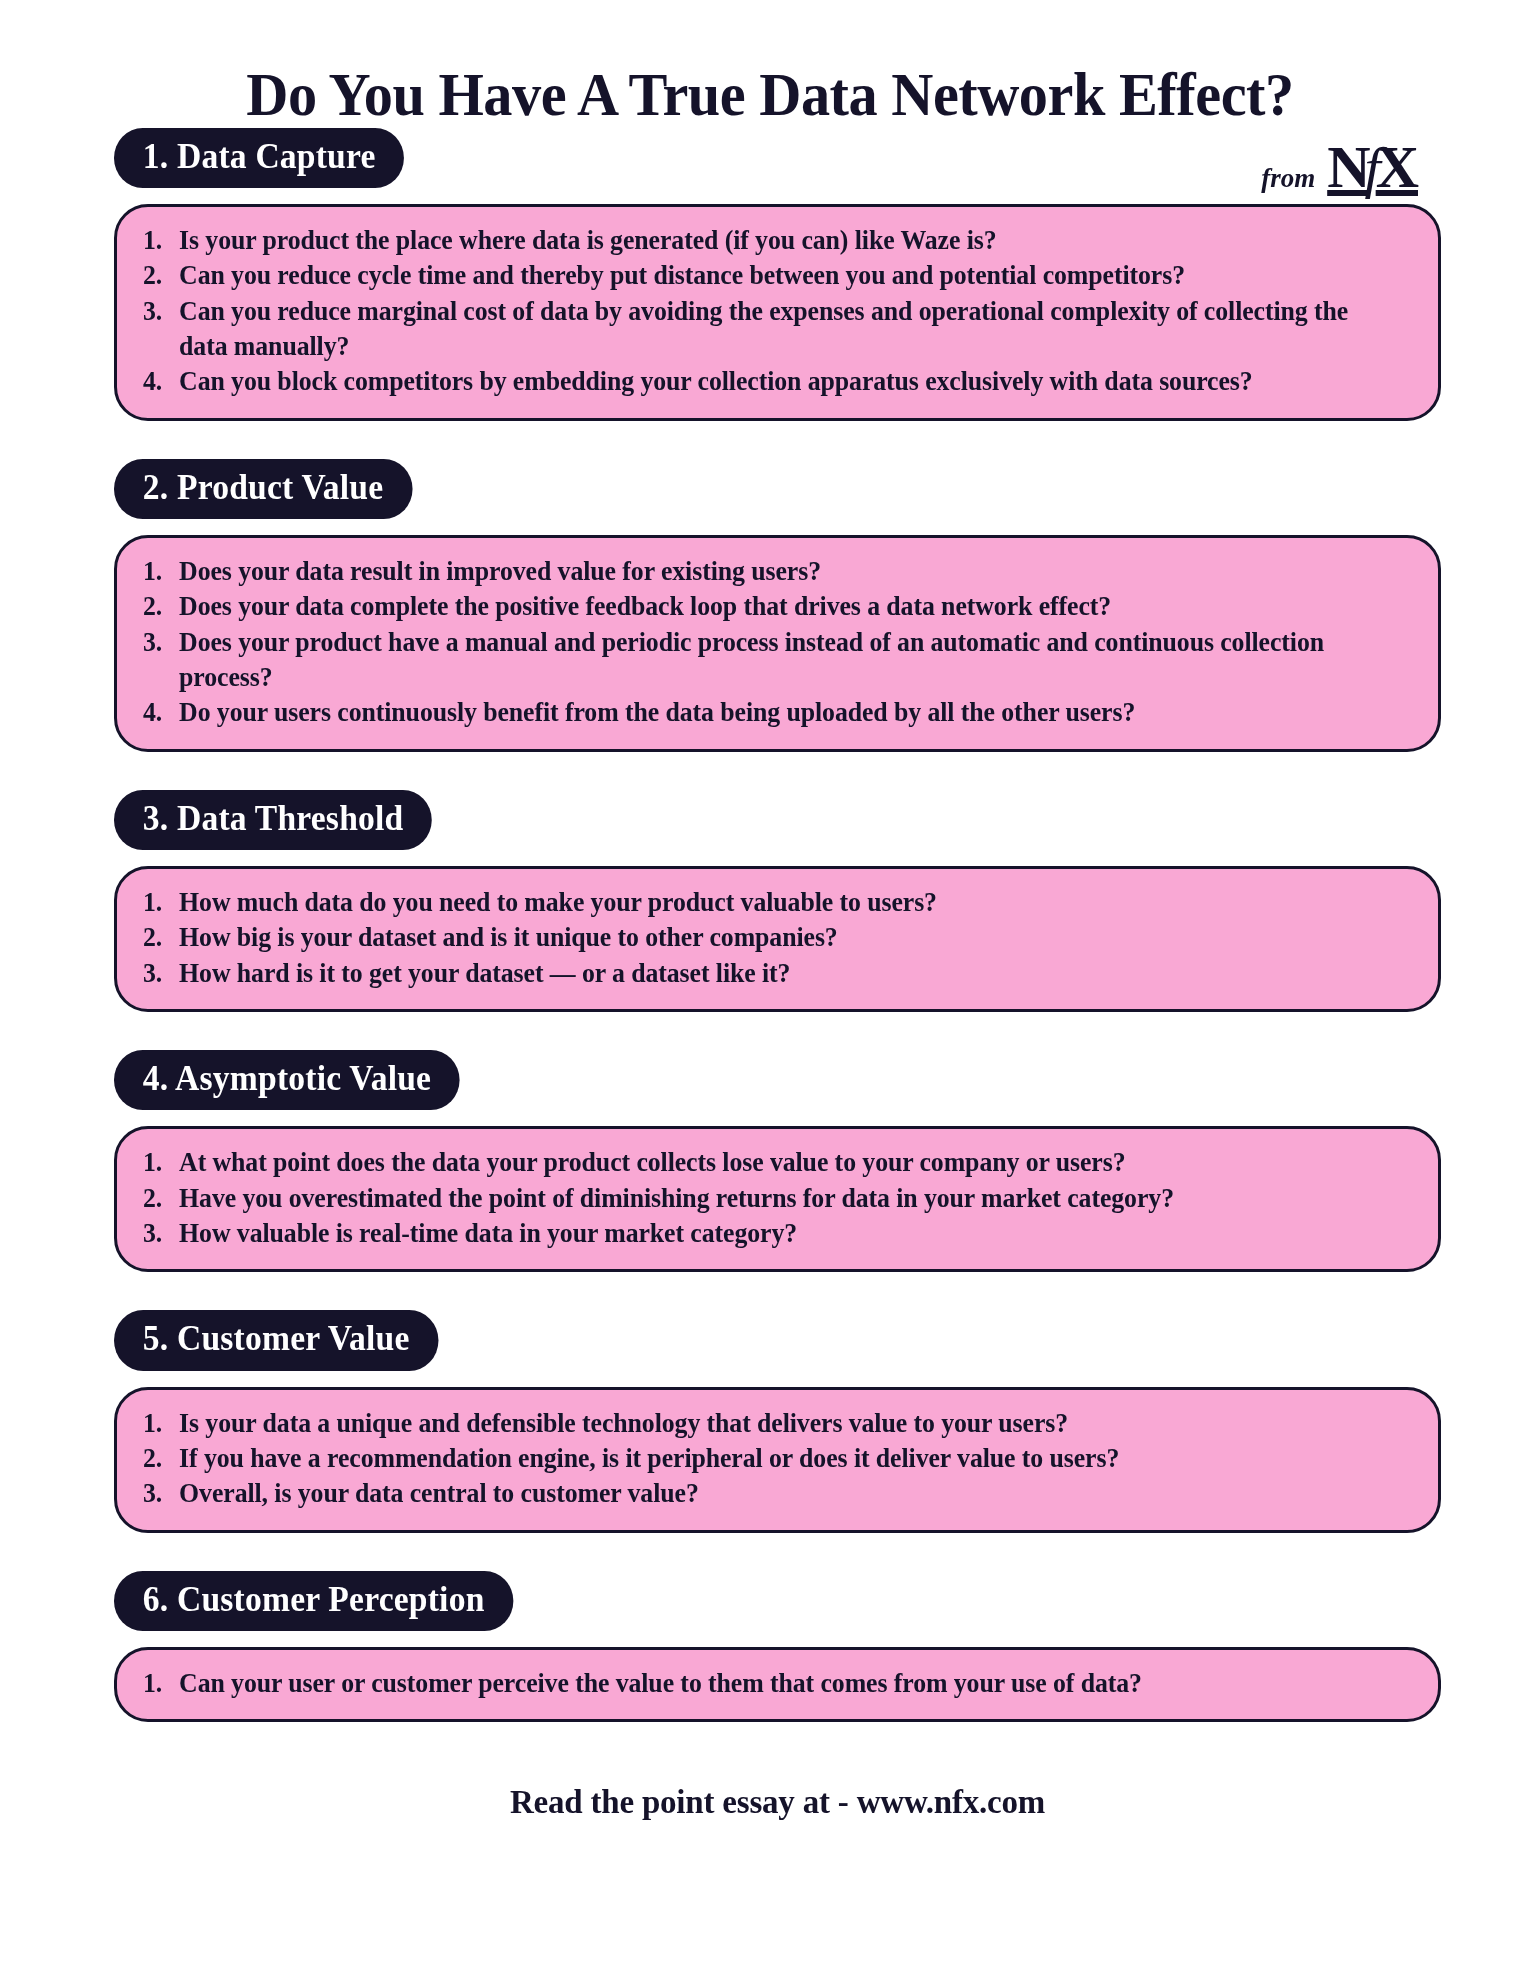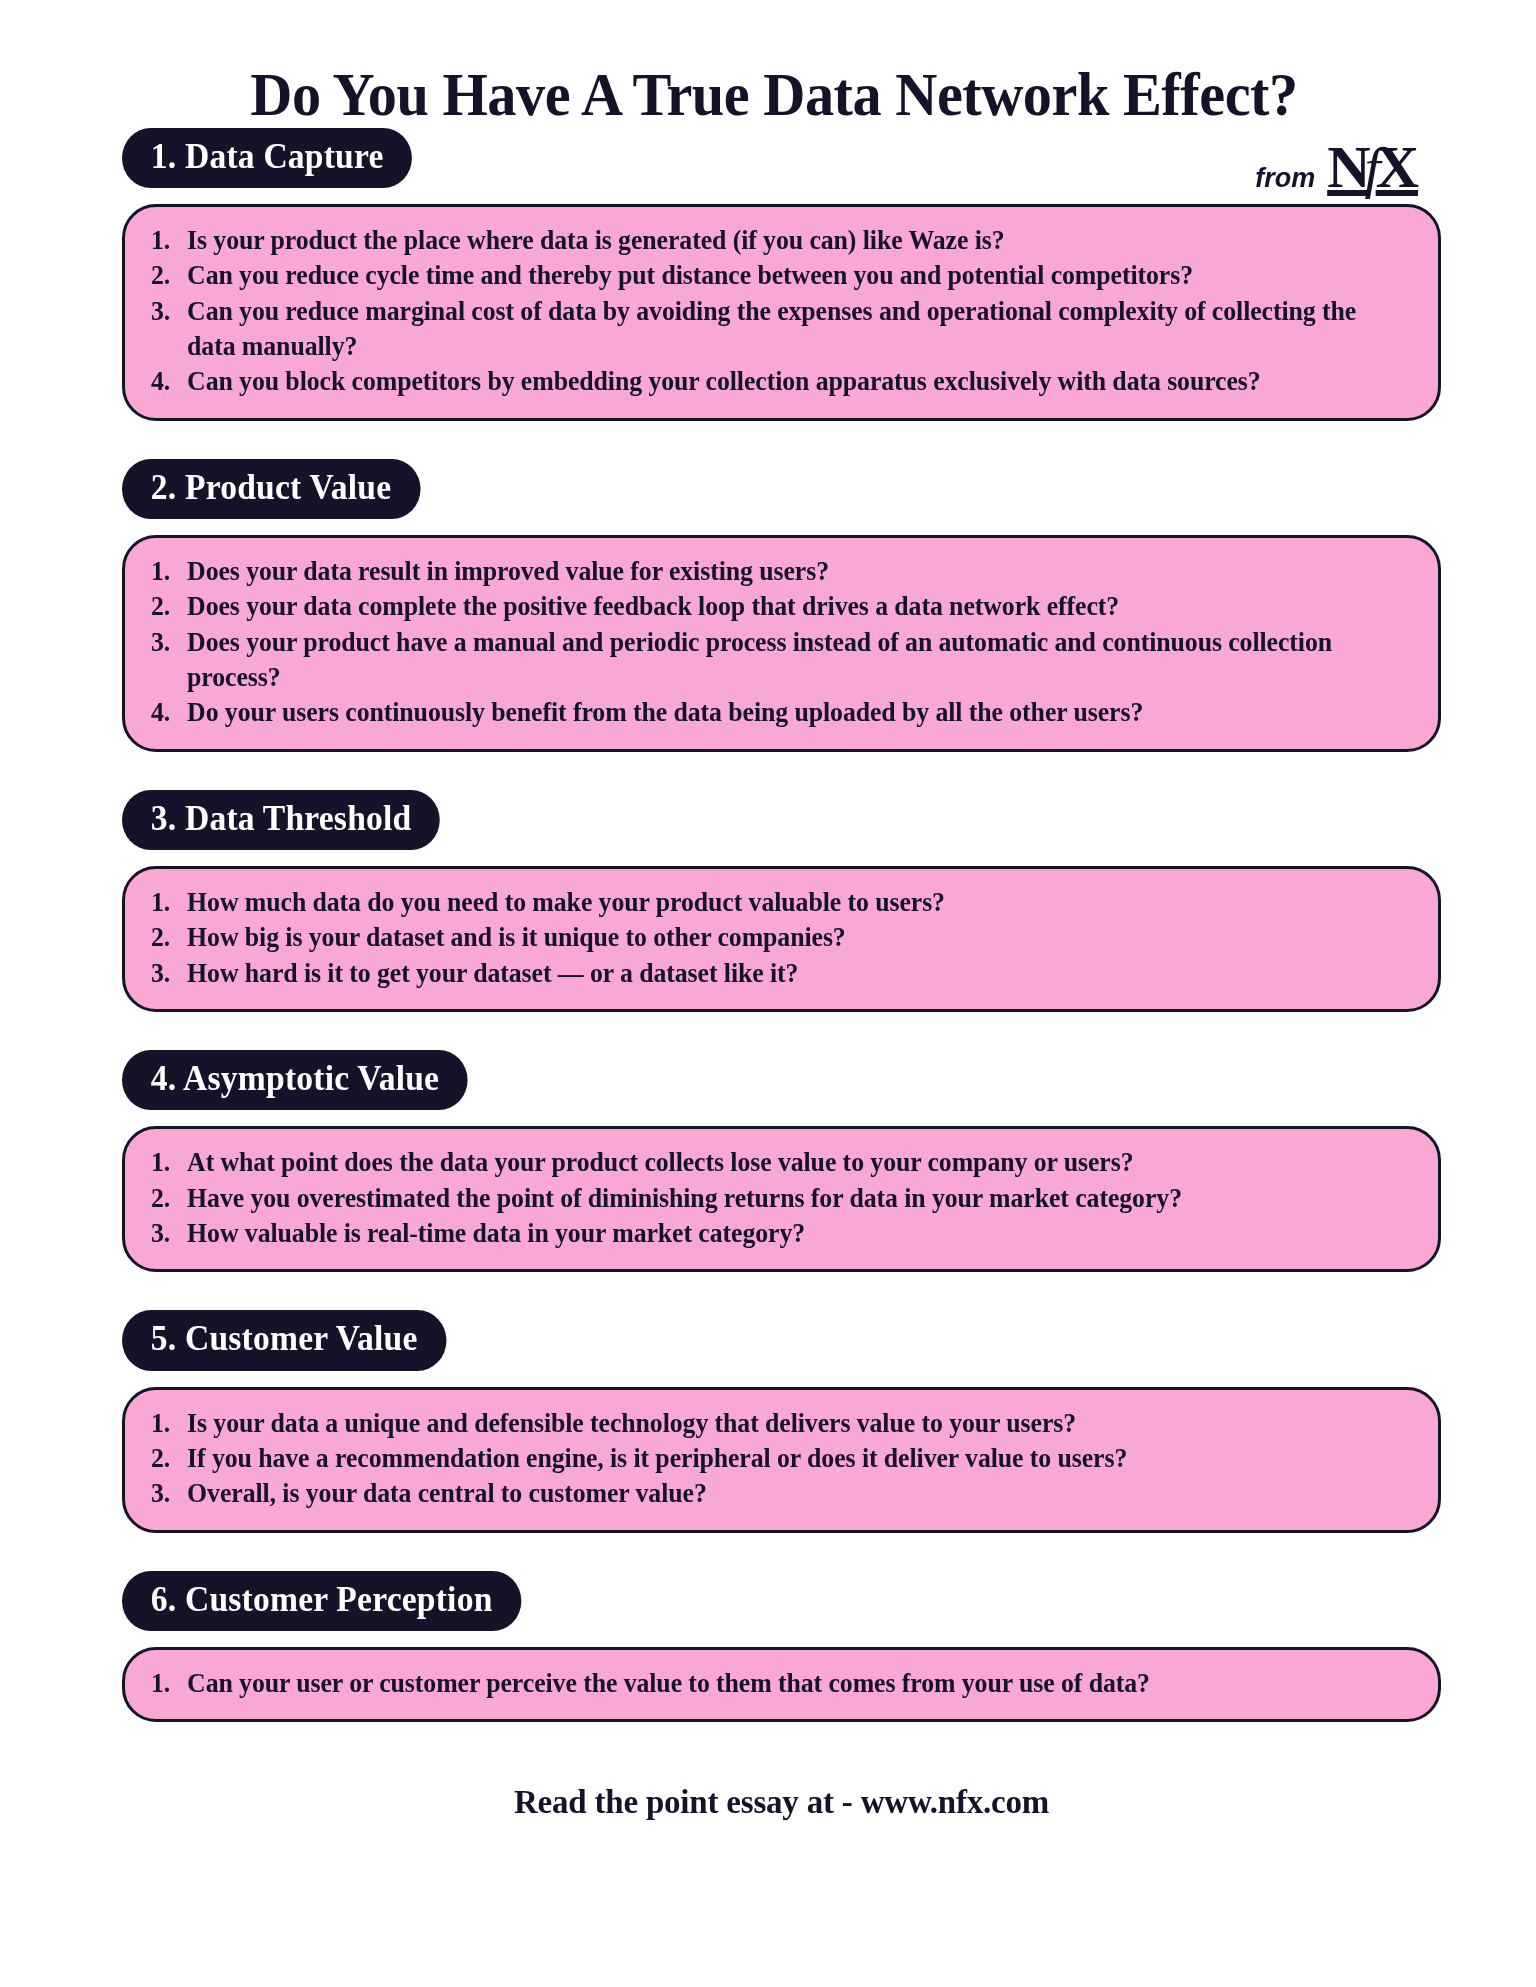--- a/index.html
+++ b/index.html
@@ -13,21 +13,21 @@
     height: 1987px;
     font-family: "Liberation Serif", "DejaVu Serif", serif;
     color: #15132a;
     position: relative;
     overflow: hidden;
   }
   .page {
     width: 1536px;
     height: 1987px;
     box-sizing: border-box;
-    padding: 0 0 0 12px;
+    padding: 0 0 0 4px;
     position: relative;
   }
 
   
   .title {
     text-align: center;
     font-size: 62px;
     font-weight: 700;
     letter-spacing: -0.5px;
     color: #15132a;
@@ -45,21 +45,21 @@
     top: 140px;
     display: flex;
     align-items: baseline;
     gap: 12px;
   }
   .brand-from {
     font-style: italic;
     font-size: 27px;
     font-weight: 600;
     color: #15132a;
-    font-family: Liberation Sans, sans-serif;
+    font-family: Liberation Serif, serif;
     text-align: center;
   }
   .brand-logo {
     font-size: 60px;
     font-weight: 700;
     color: #15132a;
     letter-spacing: -1px;
     line-height: 0.9;
     font-family: "Liberation Serif", "DejaVu Serif", serif;
     display: inline-block;

